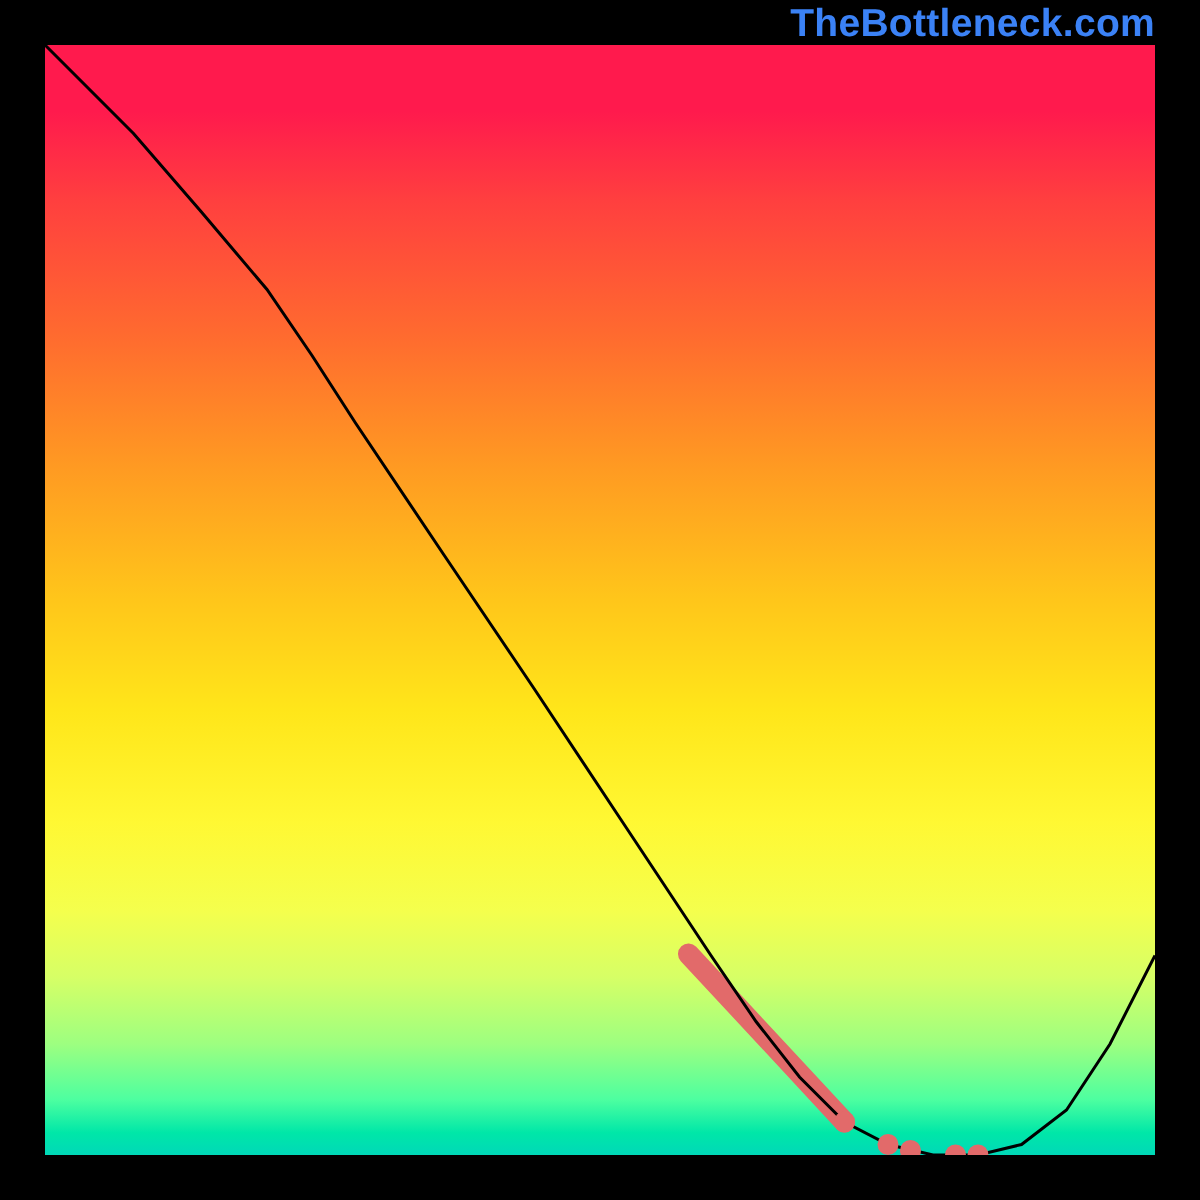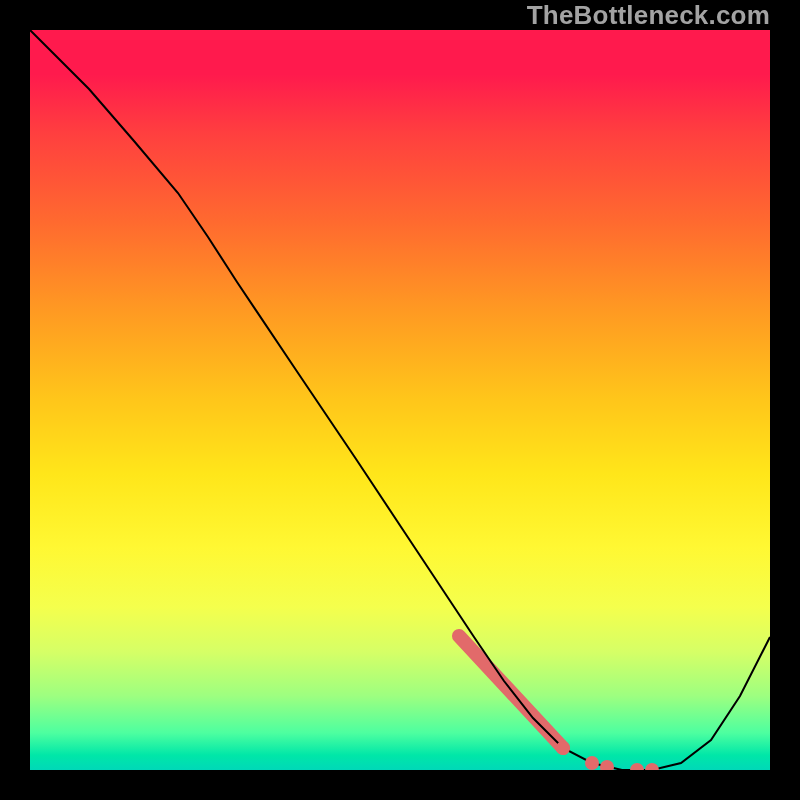--- a/index.html
+++ b/index.html
@@ -45,21 +45,21 @@
       #4dffa0 95%,
       #00e7a8 98%,
       #00d8b8 100%
     );
   }
   
   .watermark {
     position: absolute;
     top: 0;
     right: 30px;
-    color: #a3a3a3;
+    color: #3b82f6;
     font-size: 26px;
     font-weight: 600;
     letter-spacing: 0.2px;
     user-select: none;
     pointer-events: none;
   }
   svg.lines {
     position: absolute;
     inset: 0;
   }

